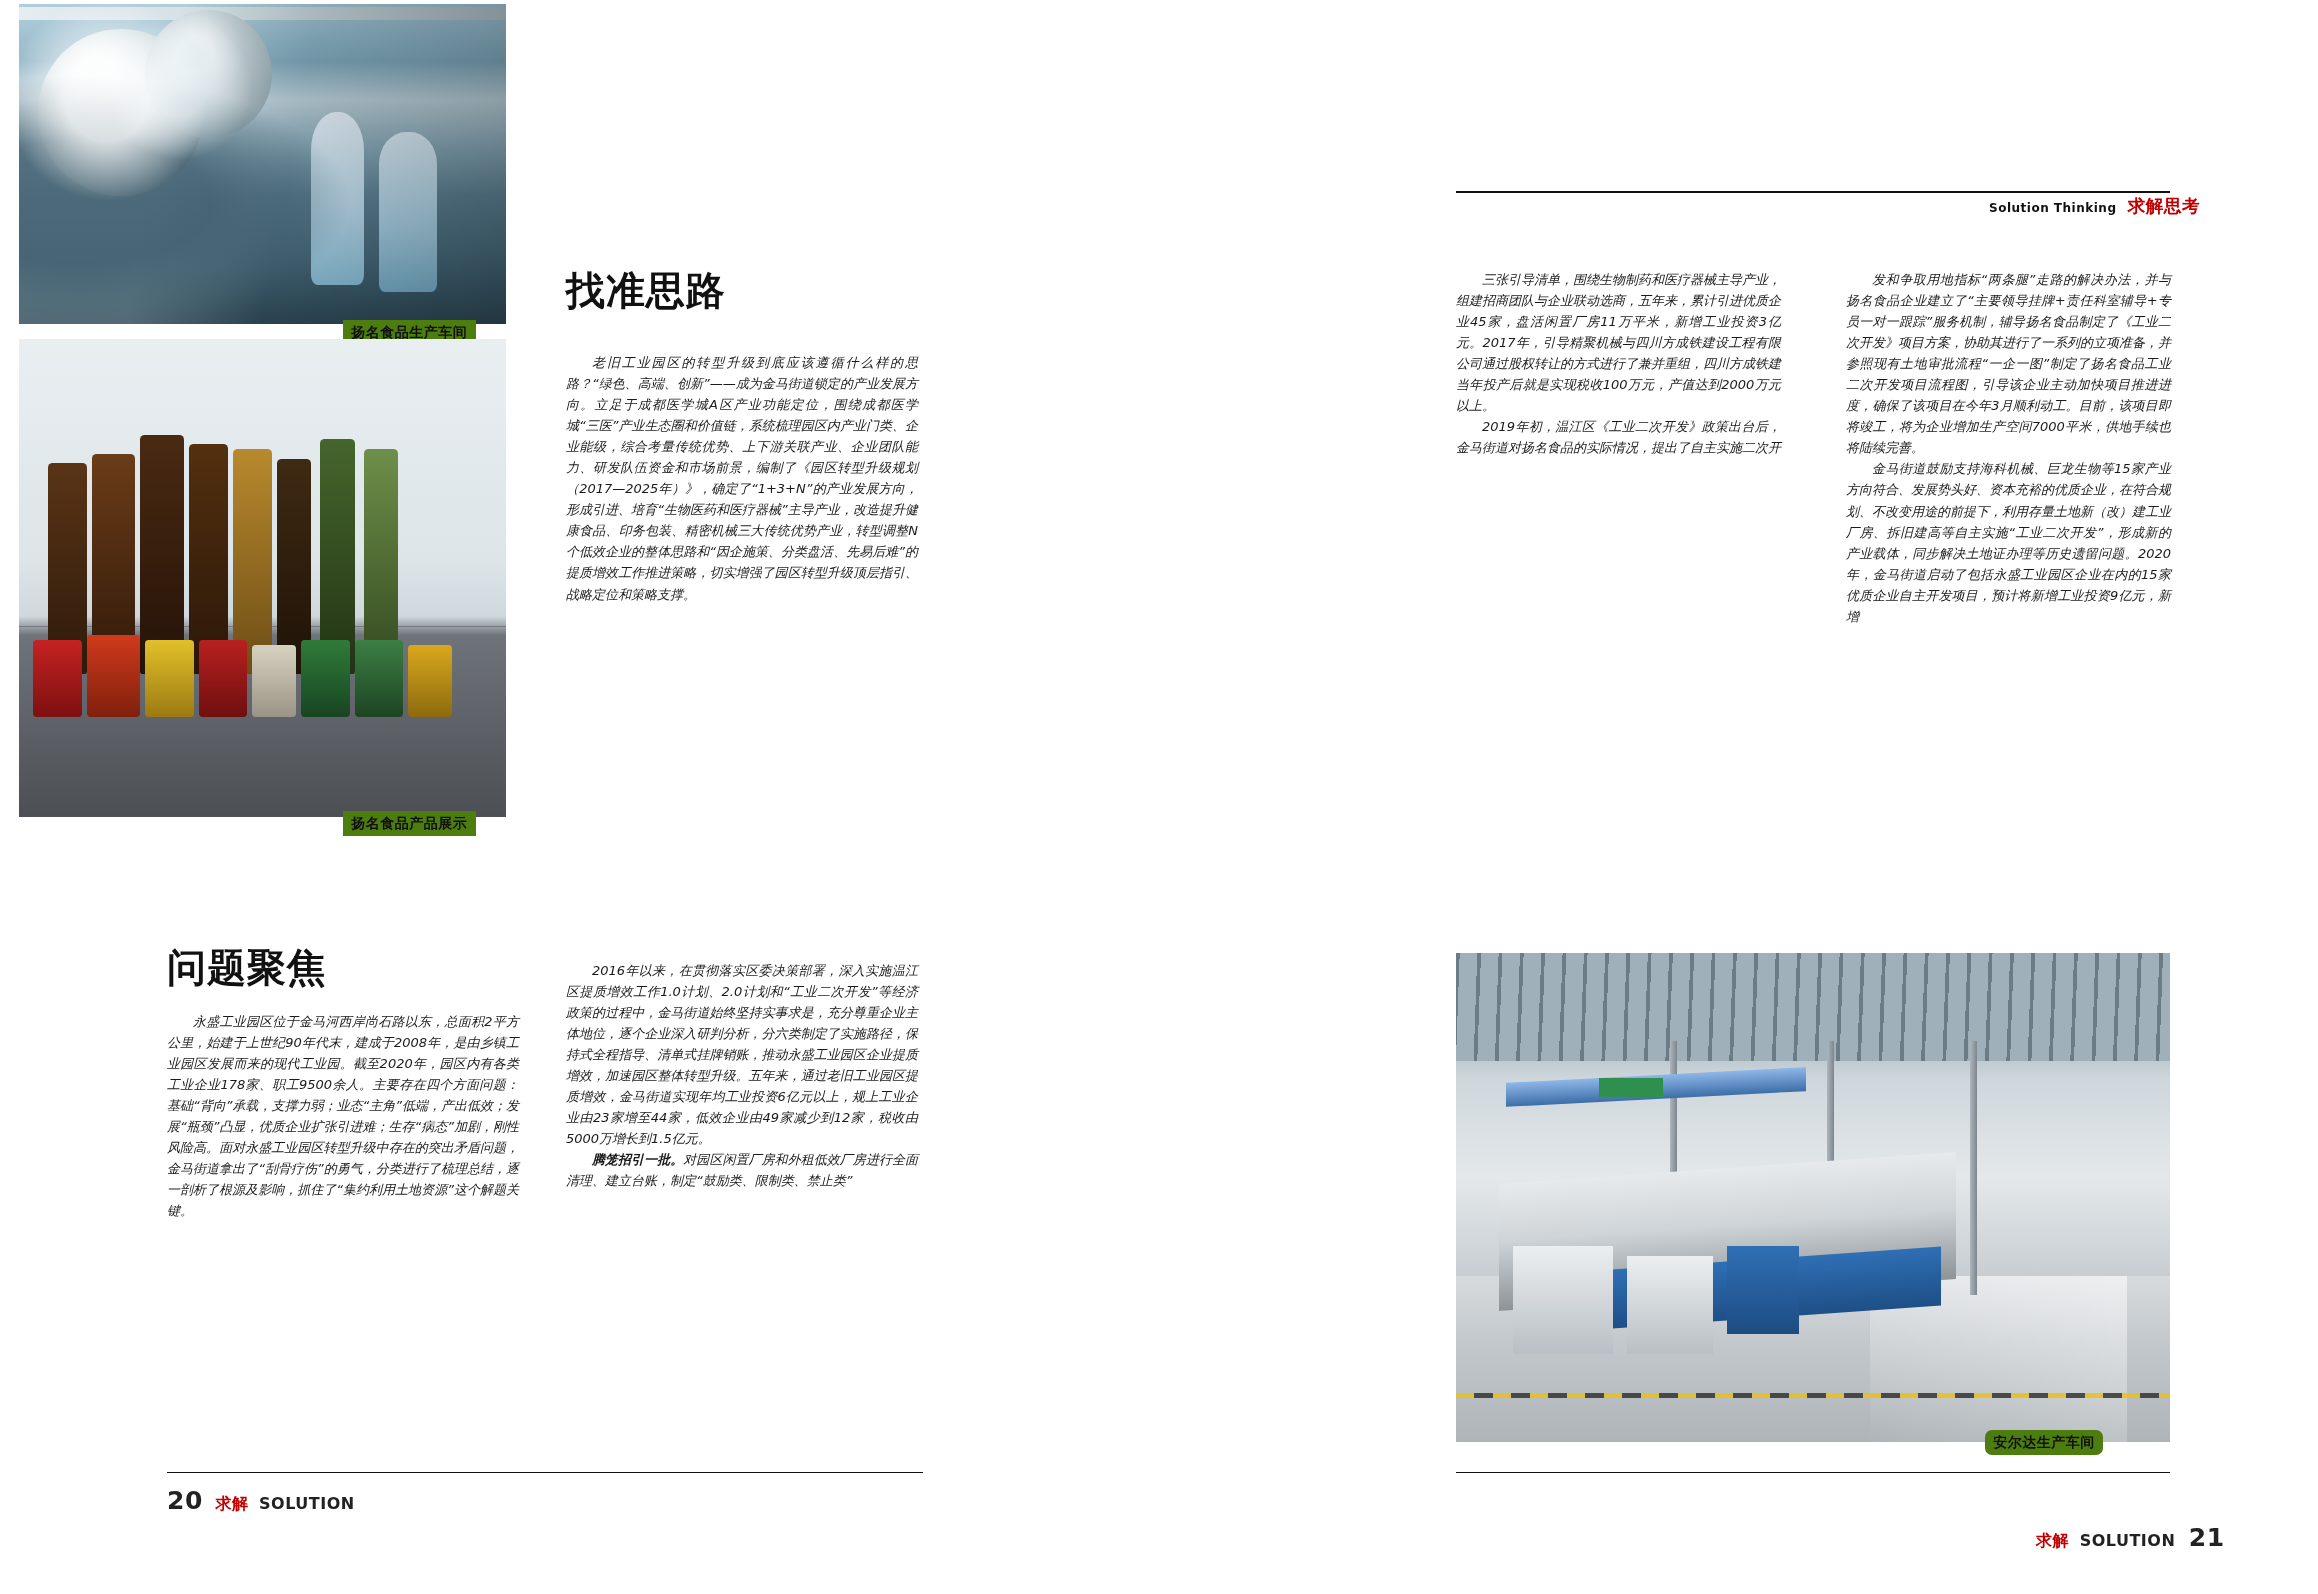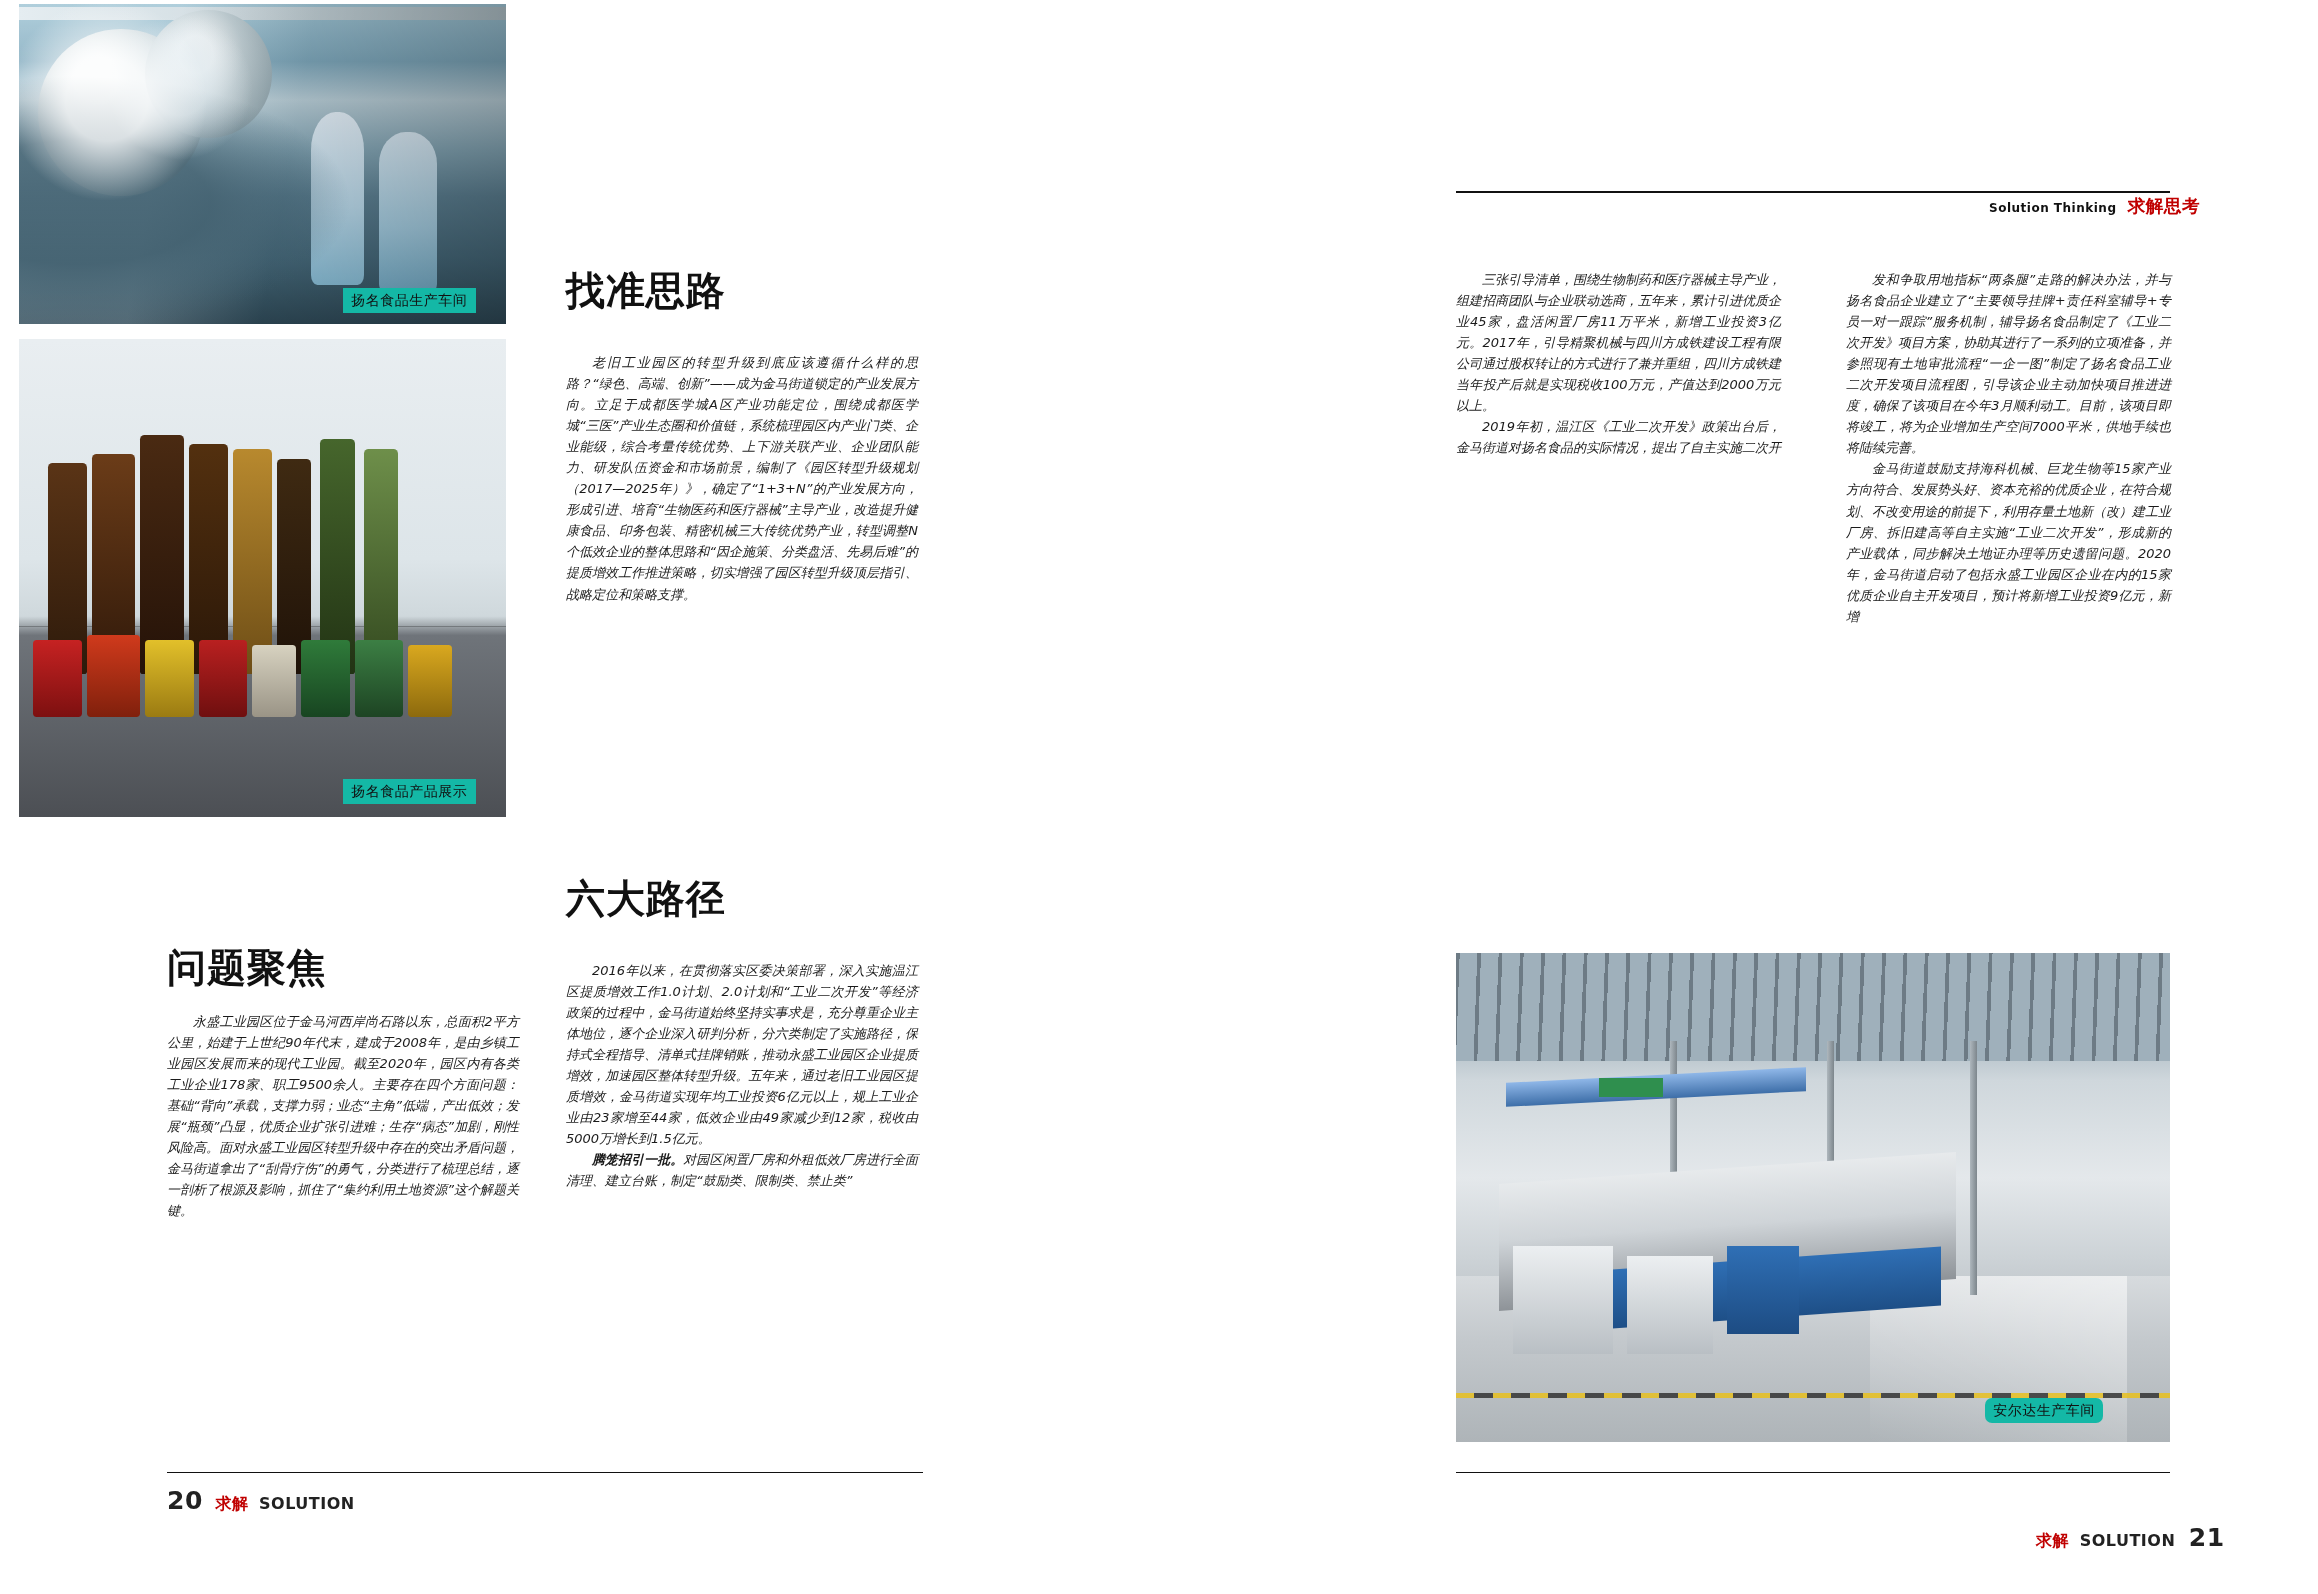--- a/index.html
+++ b/index.html
@@ -23,27 +23,28 @@
     font-weight:700;
     color:#111;
     letter-spacing:0.9px;
   }
   .bold-lead{font-weight:700;}
 
   
   .img-frame{position:absolute;overflow:hidden;}
   .caption{
     position:absolute;
-    background:#14b8a6;
+    background:#4d7c0f;
     color:#111;
     font-size:14px;
-    font-weight:400;
+    font-weight:700;
     padding:3.7px 8.3px;
     letter-spacing:0.5px;
     white-space:nowrap;
+    margin-top:32px;
   }
 
   
   #photo1{left:18.5px;top:3.7px;width:487px;height:320px;background:
      linear-gradient(180deg,#9fc4d4 0%,#7fa9bd 18%,#bcd2dc 30%,#86a9b9 46%,#5f8497 60%,#476b7d 80%,#2f4a58 100%);}
   #photo1 .p-ov{position:absolute;inset:0;
      background:
       radial-gradient(circle at 18% 30%,rgba(255,255,255,.75) 0 9%,rgba(255,255,255,0) 22%),
       radial-gradient(circle at 33% 26%,rgba(225,235,240,.65) 0 7%,rgba(255,255,255,0) 18%),
       radial-gradient(ellipse at 12% 62%,rgba(60,90,105,.75) 0 22%,rgba(0,0,0,0) 45%),
@@ -143,21 +144,20 @@
   <div class="col-text" style="position:absolute;left:167px;top:1011px;width:352px;">
     <p>永盛工业园区位于金马河西岸尚石路以东，总面积2平方公里，始建于上世纪90年代末，建成于2008年，是由乡镇工业园区发展而来的现代工业园。截至2020年，园区内有各类工业企业178家、职工9500余人。主要存在四个方面问题：基础“背向”承载，支撑力弱；业态“主角”低端，产出低效；发展“瓶颈”凸显，优质企业扩张引进难；生存“病态”加剧，刚性风险高。面对永盛工业园区转型升级中存在的突出矛盾问题，金马街道拿出了“刮骨疗伤”的勇气，分类进行了梳理总结，逐一剖析了根源及影响，抓住了“集约利用土地资源”这个解题关键。</p>
   </div>
 
   <div class="heading" style="position:absolute;left:566px;top:264px;width:325px;">找准思路</div>
 
   <div class="col-text" style="position:absolute;left:566px;top:352px;width:352px;">
     <p>老旧工业园区的转型升级到底应该遵循什么样的思路？“绿色、高端、创新”——成为金马街道锁定的产业发展方向。立足于成都医学城A区产业功能定位，围绕成都医学城“三医”产业生态圈和价值链，系统梳理园区内产业门类、企业能级，综合考量传统优势、上下游关联产业、企业团队能力、研发队伍资金和市场前景，编制了《园区转型升级规划（2017—2025年）》，确定了“1+3+N”的产业发展方向，形成引进、培育“生物医药和医疗器械”主导产业，改造提升健康食品、印务包装、精密机械三大传统优势产业，转型调整N个低效企业的整体思路和“因企施策、分类盘活、先易后难”的提质增效工作推进策略，切实增强了园区转型升级顶层指引、战略定位和策略支撑。</p>
   </div>
 
-  <div class="heading" style="position:absolute;left:566px;top:872px;width:325px;">六大路径</div>
 
   <div class="col-text" style="position:absolute;left:566px;top:960px;width:352px;">
     <p>2016年以来，在贯彻落实区委决策部署，深入实施温江区提质增效工作1.0计划、2.0计划和“工业二次开发”等经济政策的过程中，金马街道始终坚持实事求是，充分尊重企业主体地位，逐个企业深入研判分析，分六类制定了实施路径，保持式全程指导、清单式挂牌销账，推动永盛工业园区企业提质增效，加速园区整体转型升级。五年来，通过老旧工业园区提质增效，金马街道实现年均工业投资6亿元以上，规上工业企业由23家增至44家，低效企业由49家减少到12家，税收由5000万增长到1.5亿元。</p>
     <p style="text-indent:2em;">
       <span class="bold-lead">腾笼招引一批。</span><span>对园区闲置厂房和外租低效厂房进行全面清理、建立台账，制定“鼓励类、限制类、禁止类”</span>
     </p>
   </div>
 
   <div class="rule" style="left:167px;top:1472px;width:756px;height:1.4px;"></div>
   <div class="folio" style="left:167px;top:1486px;">

